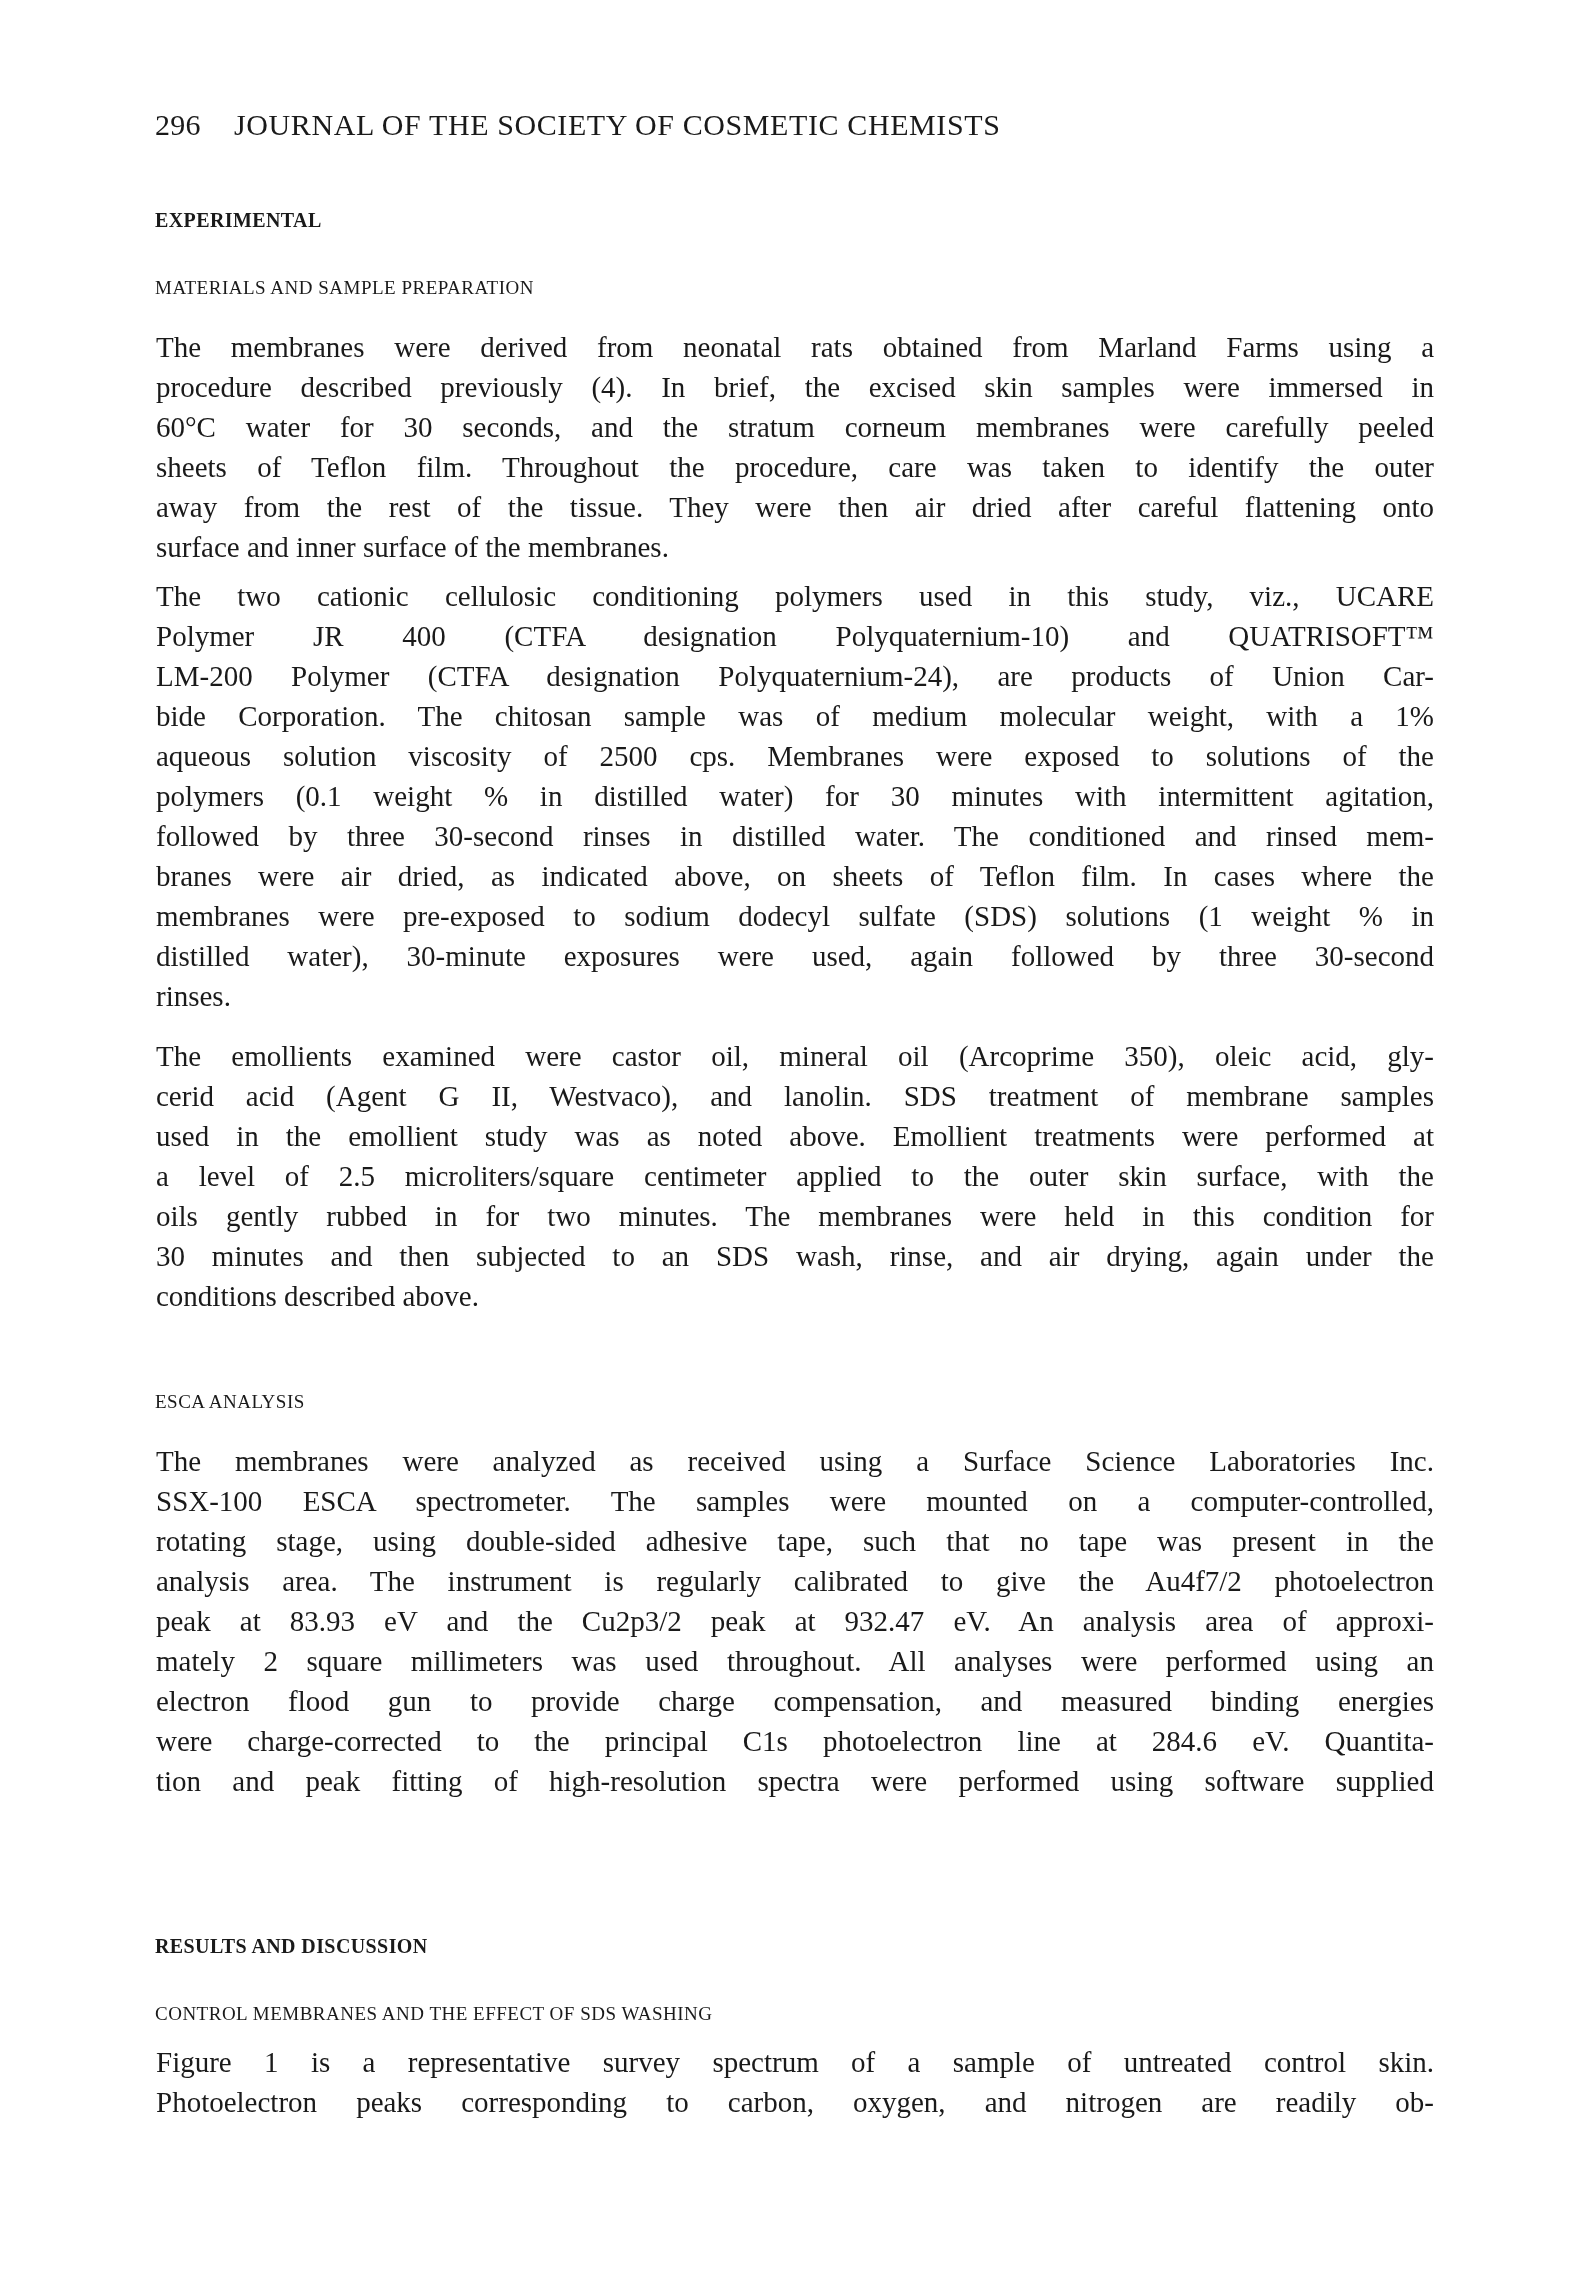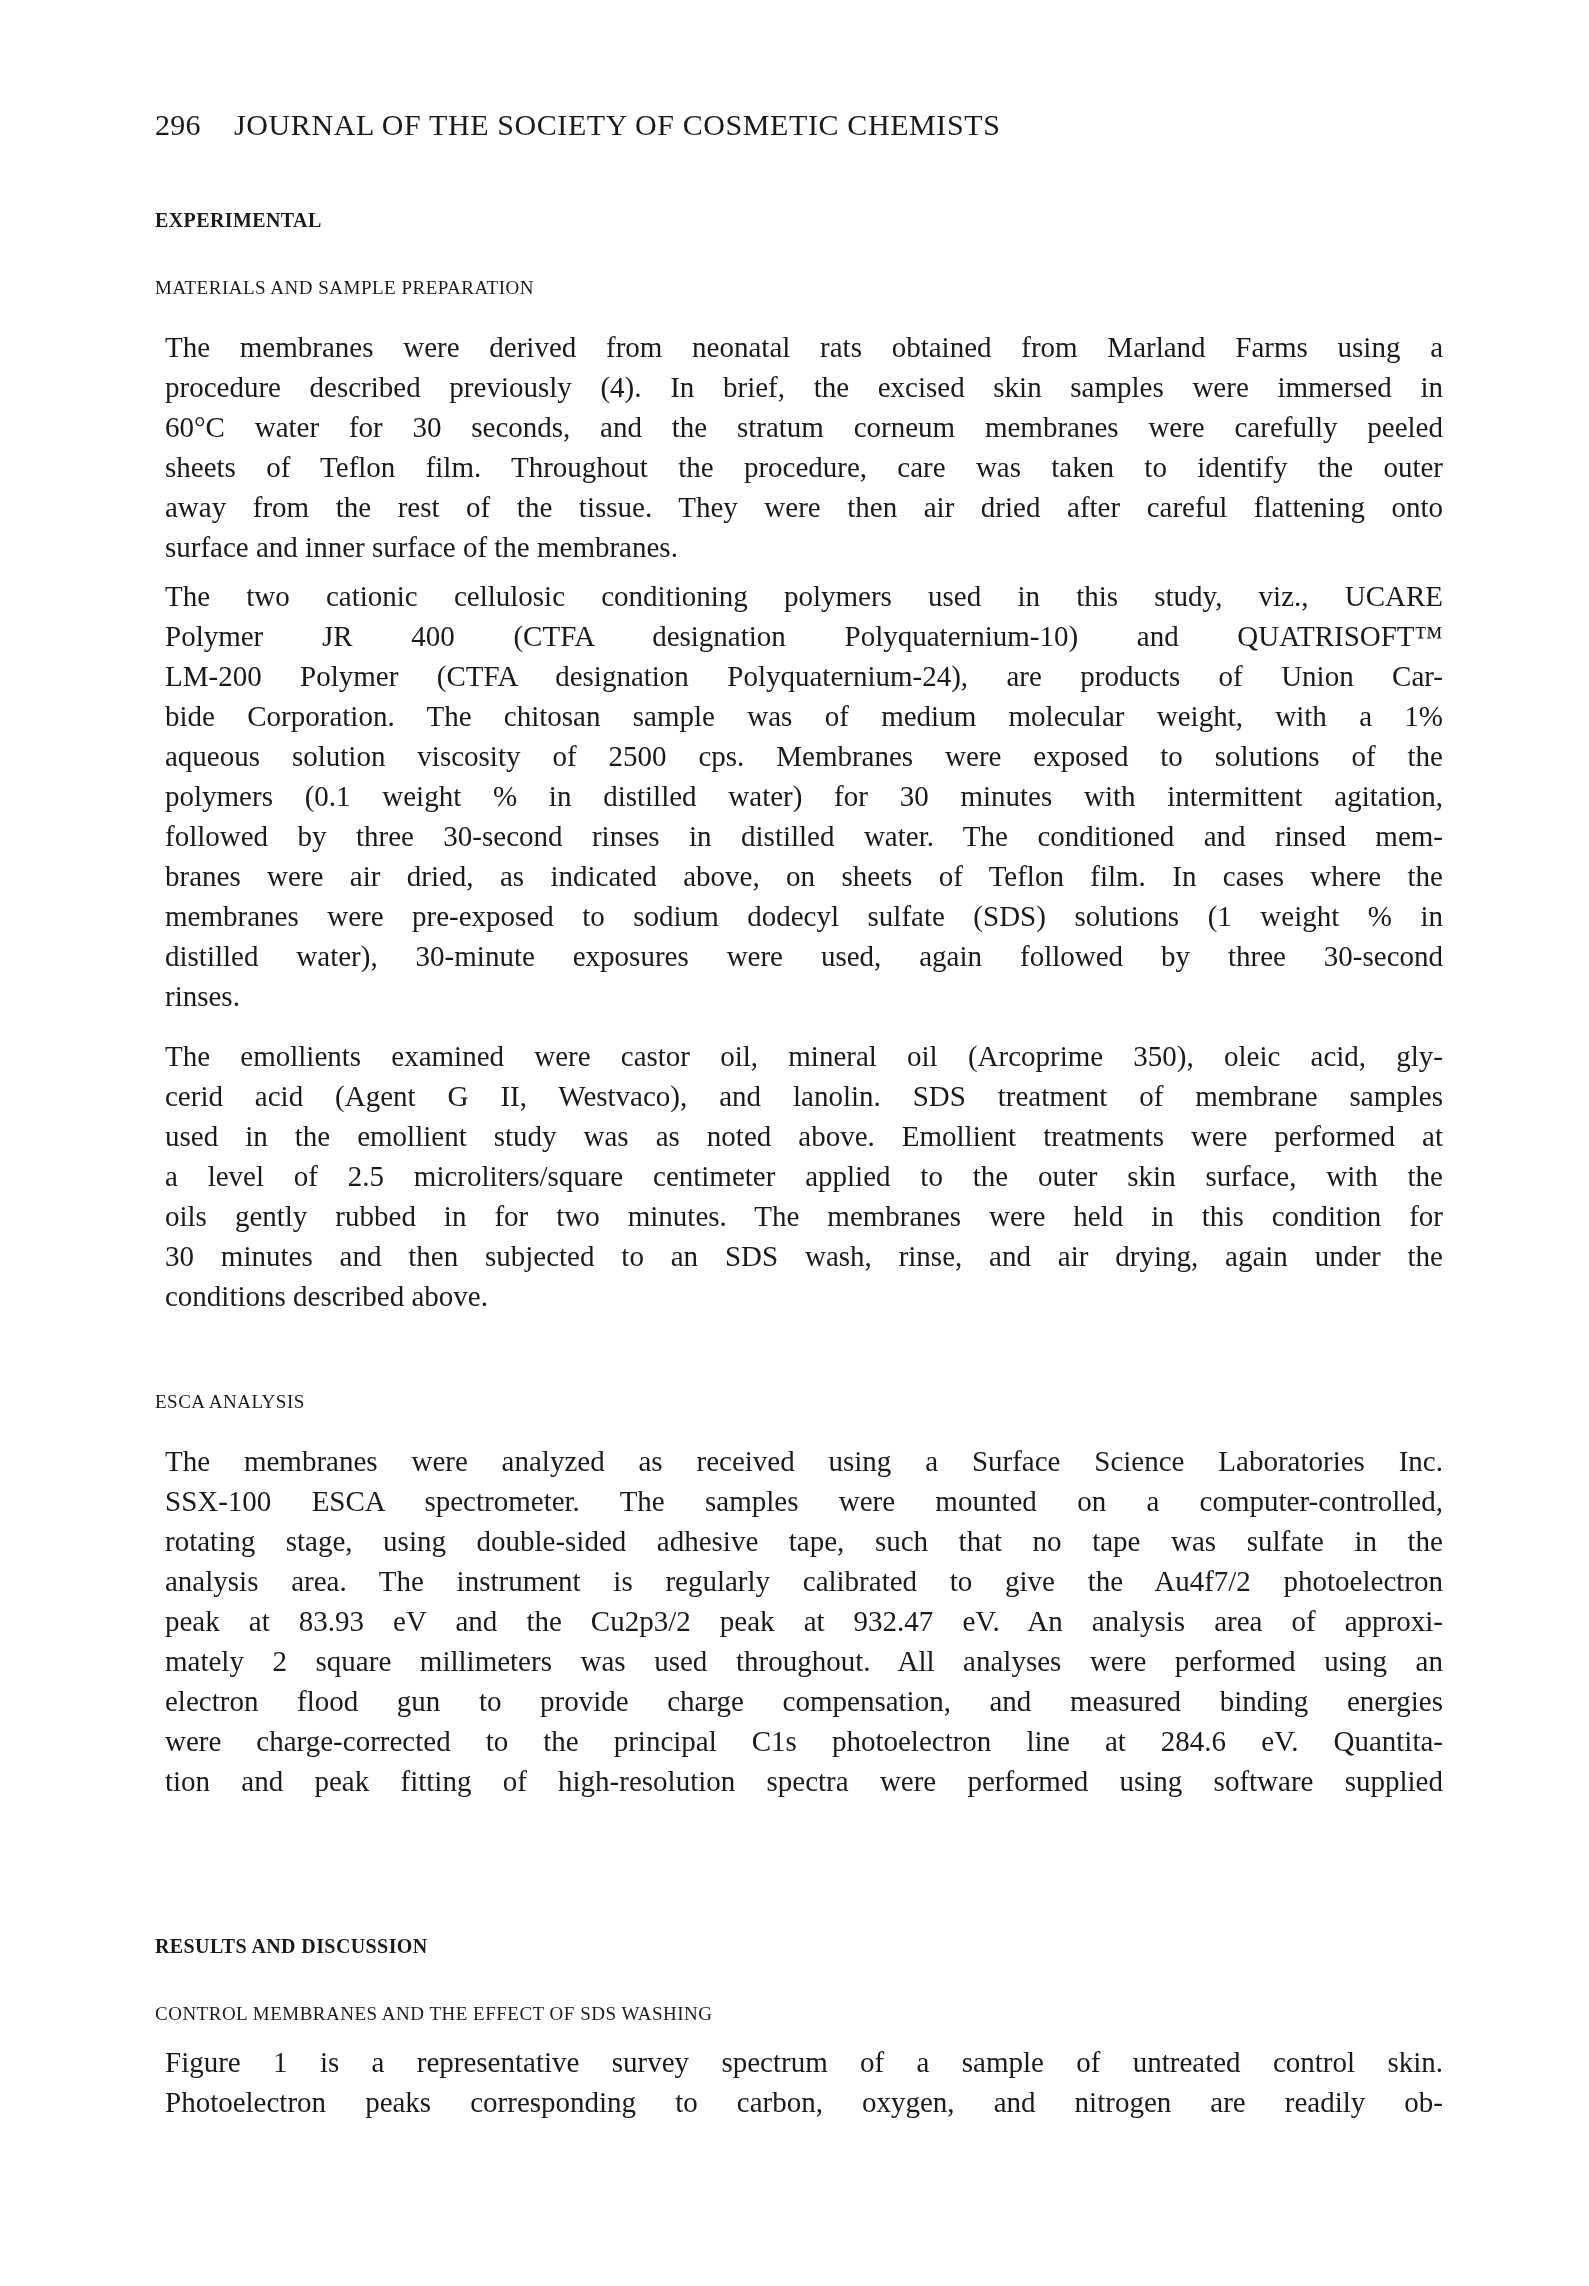--- a/index.html
+++ b/index.html
@@ -8,21 +8,21 @@
   .page { position: absolute; left: 0; top: 0; width: 1544px; height: 2286px; }
 
   .running-head { position: absolute; top: 108px; left: 155px; width: 1095px; height: 38px;
                   font-size: 30px; letter-spacing: 0.2px; }
   .running-head .pg { position: absolute; left: 0; top: 0; }
   .running-head .jt { position: absolute; left: 79px; top: 0; letter-spacing: 0.6px; }
 
   .h1 { position: absolute; left: 155px; font-size: 20px; font-weight: bold; letter-spacing: 0.4px; }
   .h2 { position: absolute; left: 155px; font-size: 19px; letter-spacing: 0.5px; }
 
-  .para { position: absolute; left: 165px; width: 1278px; font-size: 29px; }
+  .para { position: absolute; left: 156px; width: 1278px; font-size: 29px; }
   .line { height: 40px; line-height: 40px; white-space: nowrap;
           text-align: justify; text-align-last: justify; }
   .line.last { text-align-last: left; }
 </style>
 </head>
 <body>
 
 <div class="page">
 
   <div class="running-head">
@@ -64,21 +64,21 @@
     <div class="line">oils gently rubbed in for two minutes. The membranes were held in this condition for</div>
     <div class="line">30 minutes and then subjected to an SDS wash, rinse, and air drying, again under the</div>
     <div class="line last">conditions described above.</div>
   </div>
 
   <div class="h2" style="top:1391px;">ESCA ANALYSIS</div>
 
   <div class="para" style="top:1441px;">
     <div class="line">The membranes were analyzed as received using a Surface Science Laboratories Inc.</div>
     <div class="line">SSX-100 ESCA spectrometer. The samples were mounted on a computer-controlled,</div>
-    <div class="line">rotating stage, using double-sided adhesive tape, such that no tape was sulfate in the</div>
+    <div class="line">rotating stage, using double-sided adhesive tape, such that no tape was present in the</div>
     <div class="line">analysis area. The instrument is regularly calibrated to give the Au4f7/2 photoelectron</div>
     <div class="line">peak at 83.93 eV and the Cu2p3/2 peak at 932.47 eV. An analysis area of approxi-</div>
     <div class="line">mately 2 square millimeters was used throughout. All analyses were performed using an</div>
     <div class="line">electron flood gun to provide charge compensation, and measured binding energies</div>
     <div class="line">were charge-corrected to the principal C1s photoelectron line at 284.6 eV. Quantita-</div>
     <div class="line">tion and peak fitting of high-resolution spectra were performed using software supplied</div>
   </div>
 
   <div class="h1" style="top:1935px;">RESULTS AND DISCUSSION</div>
   <div class="h2" style="top:2003px;">CONTROL MEMBRANES AND THE EFFECT OF SDS WASHING</div>

